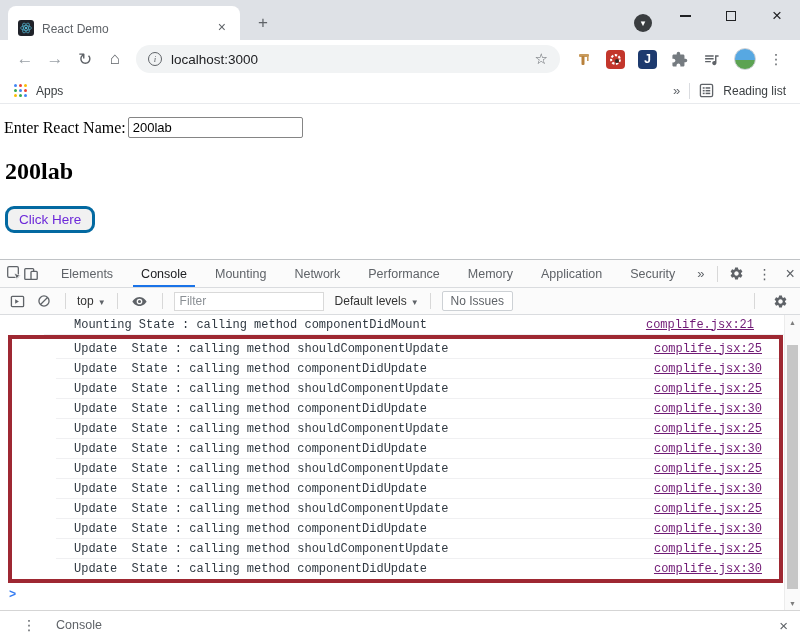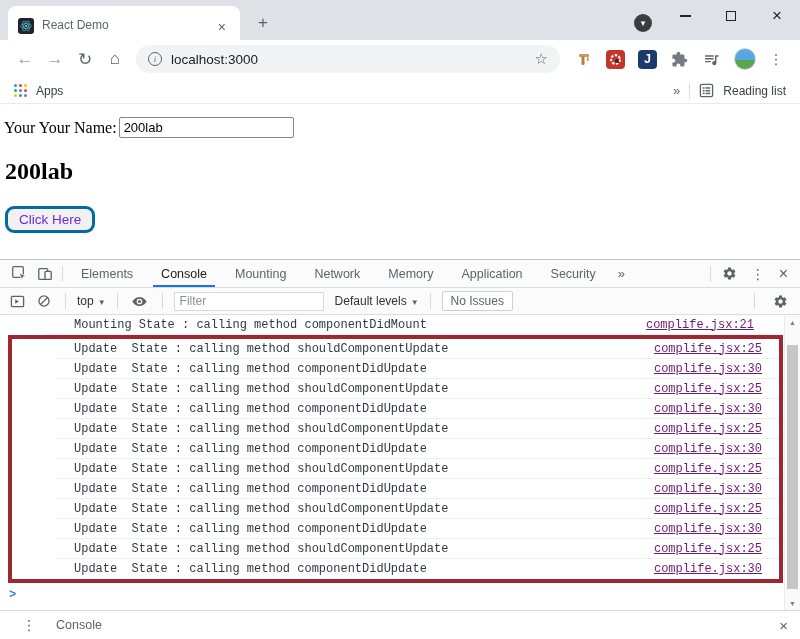--- a/index.html
+++ b/index.html
@@ -2,21 +2,21 @@
 <html><head>
 <meta charset="utf-8">
 <style>
   * { margin:0; padding:0; box-sizing:border-box; }
   body { font-family:"Liberation Sans", sans-serif; background:#fff; }
   .screen { width:800px; height:639px; position:relative; background:#fff; overflow:hidden; }
 
   
   .tabstrip { height:40px; background:#dee1e6; position:relative; display:flex; align-items:flex-end; }
   .tab { margin-left:8px; width:232px; height:34px; background:#fff; border-radius:8px 8px 0 0;
-         display:flex; align-items:flex-start; padding:12px 10px; }
+         display:flex; align-items:flex-end; padding:4px 10px; }
   .favicon { width:16px; height:16px; background:#20232a; border-radius:3px; margin-right:8px;
              display:flex; align-items:center; justify-content:center; flex:none; }
   .tab-title { font-size:12px; color:#5f6368; flex:1; white-space:nowrap; overflow:hidden; }
   .tab-close { color:#5f6368; font-size:14px; line-height:1; padding:2px 4px; cursor:default; }
   .new-tab { width:26px; height:26px; margin:0 0 4px 10px; font-size:17px; color:#5f6368;
              display:flex; align-items:center; justify-content:center; }
   .update-badge { position:absolute; right:148px; top:14px; width:18px; height:18px; border-radius:50%;
                   background:#3a3d40; color:#fff; font-size:9px; display:flex; align-items:center; justify-content:center; }
   .win-controls { position:absolute; right:0; top:0; height:32px; display:flex; }
   .win-btn { width:46px; display:flex; align-items:center; justify-content:center; color:#202124; font-size:13px; }
@@ -202,21 +202,21 @@
             <rect x="4" y="10.3" width="2" height="1.6" fill="#5f6368"></rect>
             <rect x="7" y="10.3" width="5" height="1.6" fill="#5f6368"></rect>
           </svg>
       </span>
       <span class="bm-label">Reading list</span>
     </div>
   </div>
 
   <div class="page">
     <div class="name-row">
-      <span>Your Your Name:</span>
+      <span>Enter React Name:</span>
       <input class="name-input" type="text" value="200lab" style="">
     </div>
     <h2>200lab</h2>
     <button class="click-btn">Click Here</button>
   </div>
 
   <div class="devtools">
 
     <div class="dt-tabbar">
       <span class="dt-icbtn">
@@ -230,20 +230,21 @@
             <rect x="2" y="3" width="10" height="12" rx="1" fill="none" stroke="#5f6368" stroke-width="1.5"></rect>
             <rect x="9" y="6" width="7" height="9" rx="1" fill="#fbfbfb" stroke="#5f6368" stroke-width="1.5"></rect>
           </svg>
       </span>
       <span class="dt-vdiv"></span>
       <div class="dt-tabs">
           <div class="dt-tab">Elements</div>
           <div class="dt-tab active">Console</div>
           <div class="dt-tab">Mounting</div>
           <div class="dt-tab">Network</div>
+          <div class="dt-tab">Performance</div>
           <div class="dt-tab">Memory</div>
           <div class="dt-tab">Application</div>
           <div class="dt-tab">Security</div>
         </div>
       <span class="dt-more">»</span>
       <div class="dt-right">
         <span class="dt-vdiv" style="height:16px;"></span>
         <span class="dt-icbtn">
           <svg class="ic" width="15" height="15" viewBox="0 0 24 24" fill="#5f6368">
               <path d="M19.14 12.94c.04-.3.06-.61.06-.94 0-.32-.02-.64-.07-.94l2.03-1.58c.18-.14.23-.41.12-.61l-1.92-3.32c-.12-.22-.37-.29-.59-.22l-2.39.96c-.5-.38-1.03-.7-1.62-.94l-.36-2.54c-.04-.24-.24-.41-.48-.41h-3.84c-.24 0-.43.17-.47.41l-.36 2.54c-.59.24-1.13.57-1.62.94l-2.39-.96c-.22-.08-.47 0-.59.22L2.74 8.87c-.12.21-.08.47.12.61l2.03 1.58c-.05.3-.09.63-.09.94s.02.64.07.94l-2.03 1.58c-.18.14-.23.41-.12.61l1.92 3.32c.12.22.37.29.59.22l2.39-.96c.5.38 1.03.7 1.62.94l.36 2.54c.05.24.24.41.48.41h3.84c.24 0 .44-.17.47-.41l.36-2.54c.59-.24 1.13-.56 1.62-.94l2.39.96c.22.08.47 0 .59-.22l1.92-3.32c.12-.22.07-.47-.12-.61l-2.01-1.58zM12 15.6c-1.98 0-3.6-1.62-3.6-3.6s1.62-3.6 3.6-3.6 3.6 1.62 3.6 3.6-1.62 3.6-3.6 3.6z"></path>

